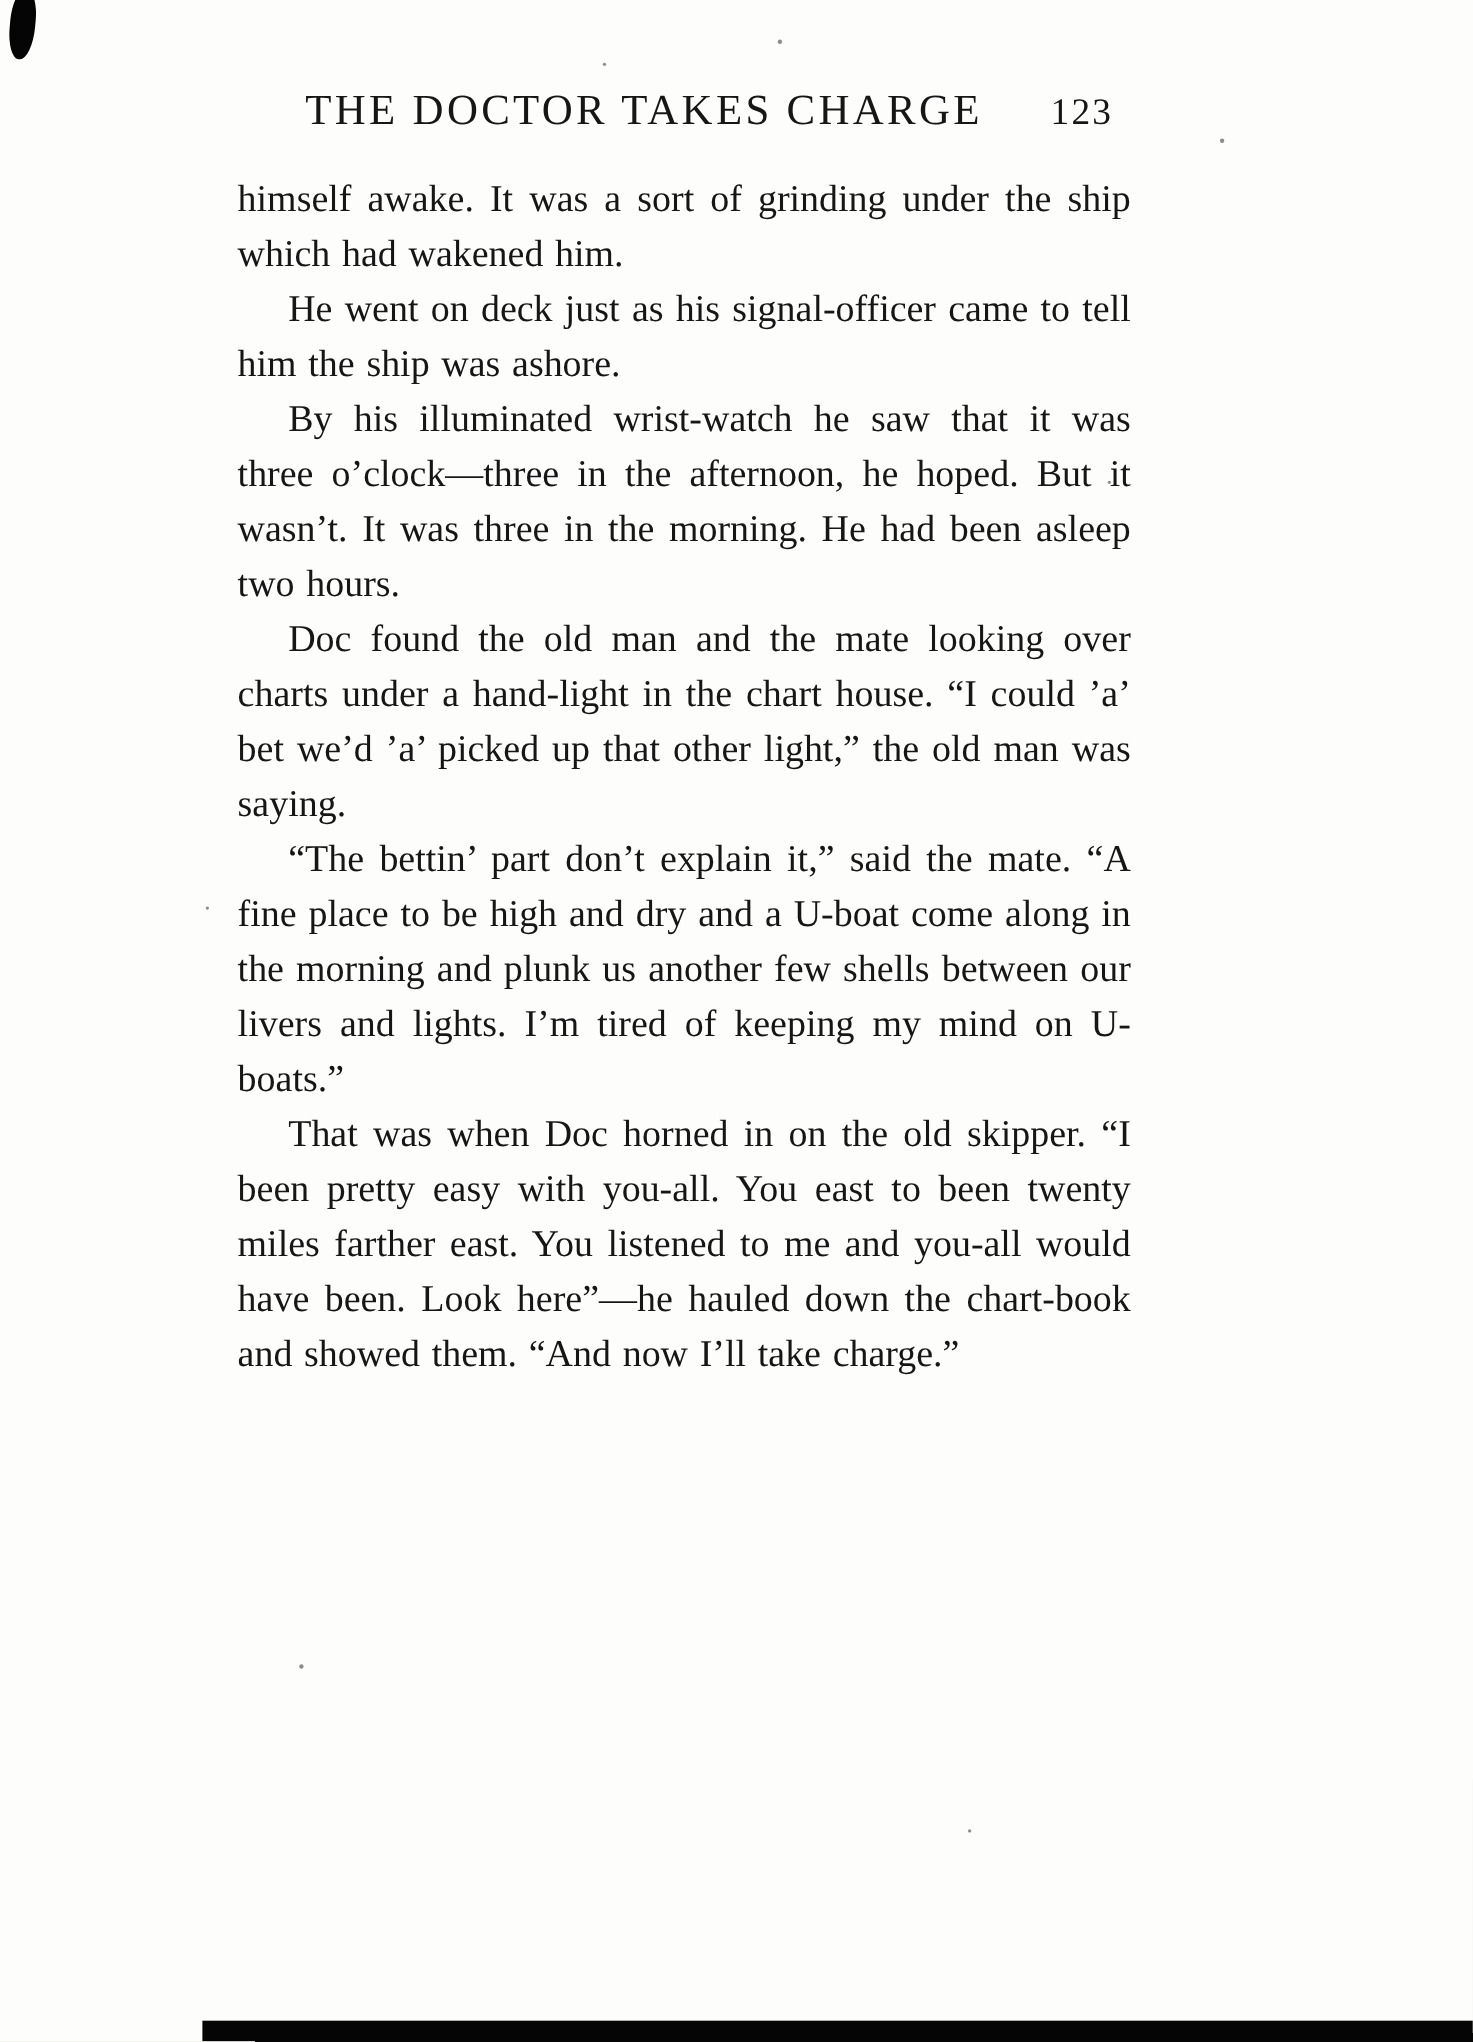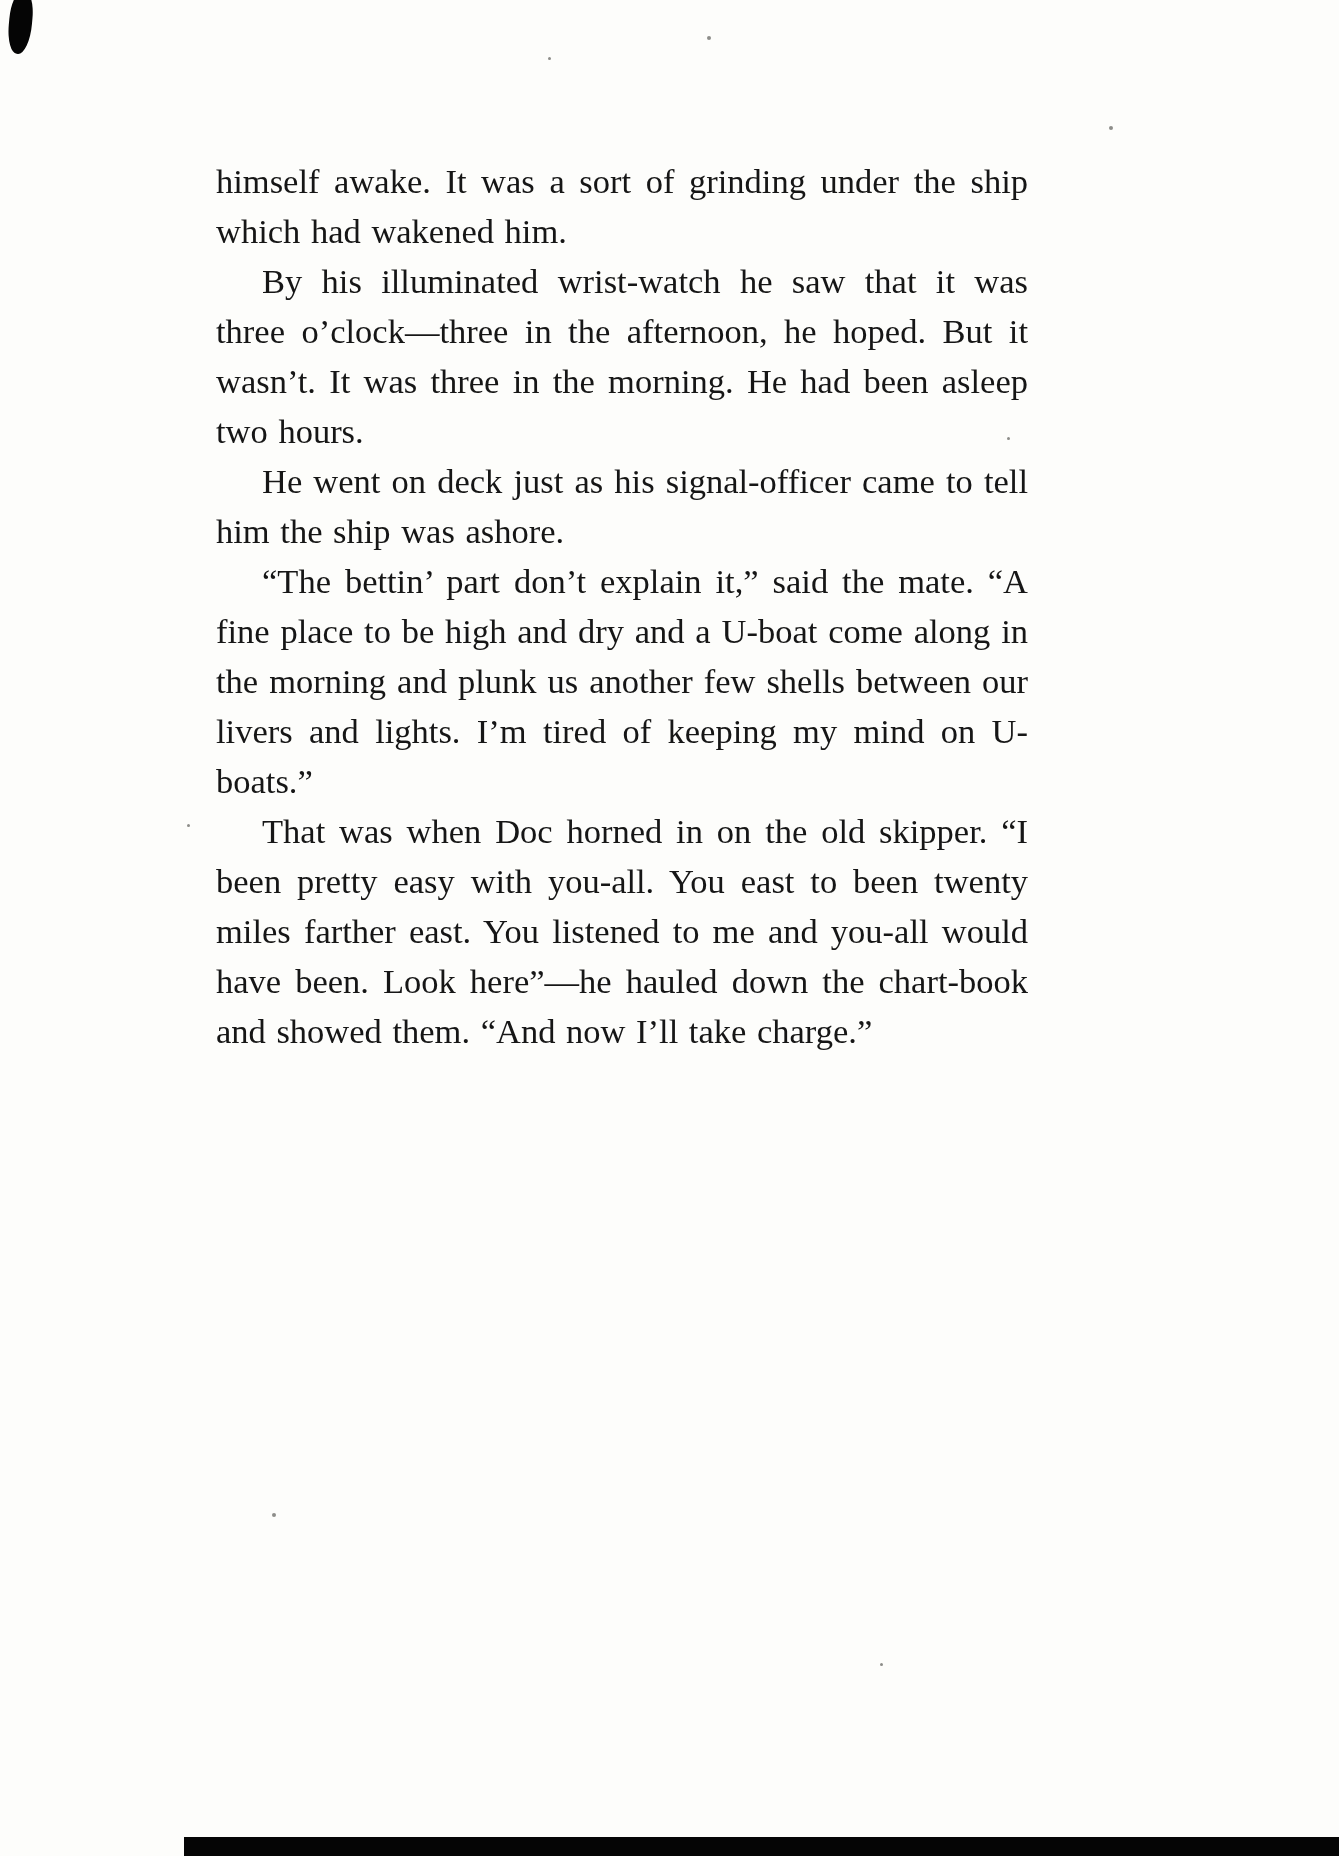--- a/index.html
+++ b/index.html
@@ -98,24 +98,29 @@
   <div class="smudge-top-left"></div>
 
   <div class="speck s1"></div>
   <div class="speck s2"></div>
   <div class="speck s3"></div>
   <div class="speck s4"></div>
   <div class="speck s5"></div>
   <div class="speck s6"></div>
   <div class="speck s7"></div>
 
+  <header class="running-header">
+    <span class="chapter-title">THE DOCTOR TAKES CHARGE</span>
+    <span class="page-number">123</span>
+  </header>
 
   <main class="page-body">
     <p class="noindent">himself awake.  It was a sort of grinding under the ship which had wakened him.</p>
+    <p class="indent">He went on deck just as his signal-officer came to tell him the ship was ashore.</p>
     <p class="indent">By his illuminated wrist-watch he saw that it was three o’clock—three in the afternoon, he hoped.  But it wasn’t.  It was three in the morning.  He had been asleep two hours.</p>
-    <p class="indent">He went on deck just as his signal-officer came to tell him the ship was ashore.</p>
+    <p class="indent">Doc found the old man and the mate looking over charts under a hand-light in the chart house.  “I could ’a’ bet we’d ’a’ picked up that other light,” the old man was saying.</p>
     <p class="indent">“The bettin’ part don’t explain it,” said the mate.  “A fine place to be high and dry and a U-boat come along in the morning and plunk us another few shells between our livers and lights.  I’m tired of keeping my mind on U-boats.”</p>
     <p class="indent">That was when Doc horned in on the old skipper.  “I been pretty easy with you-all. You east to been twenty miles farther east. You listened to me and you-all would have been.  Look here”—he hauled down the chart-book and showed them.  “And now I’ll take charge.”</p>
   </main>
 
   <div class="bar-bottom"></div>
 
 </div>
 
 </body></html>

